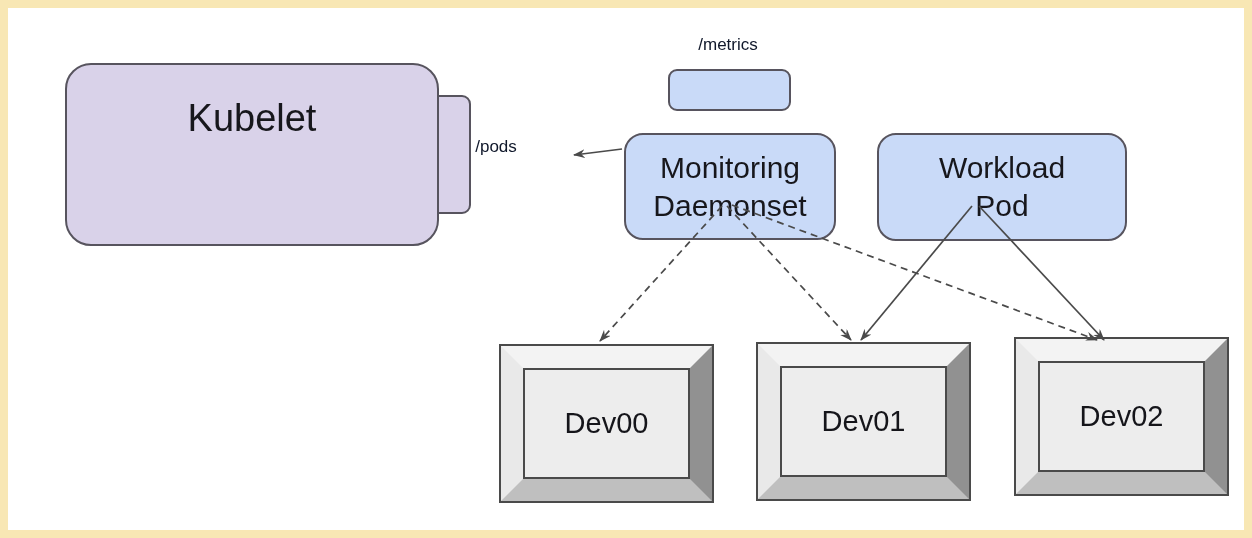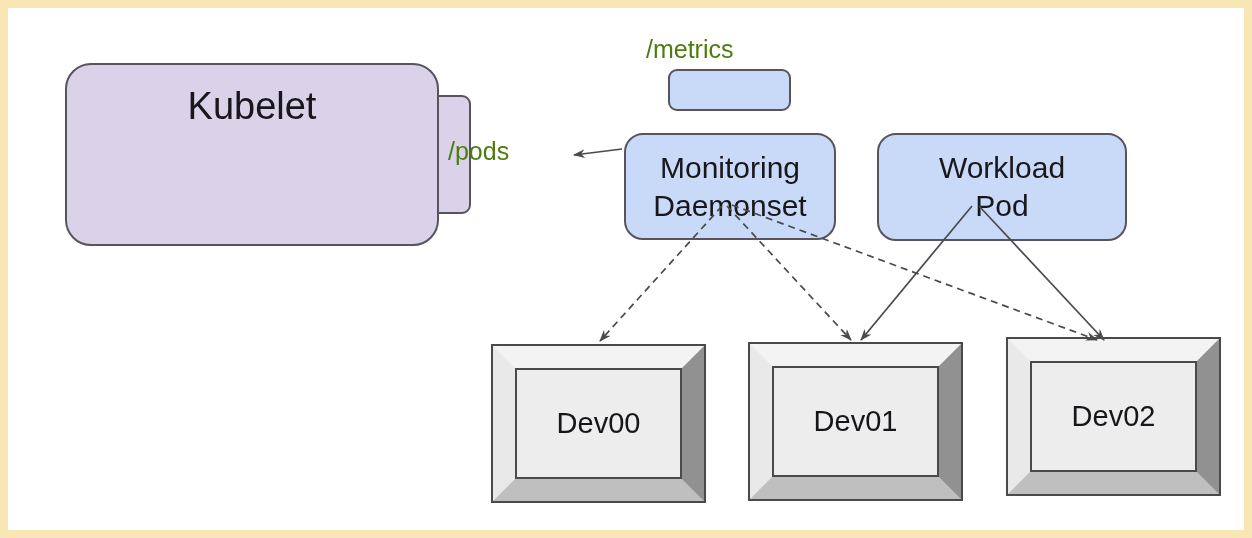--- a/index.html
+++ b/index.html
@@ -20,51 +20,53 @@
 
   .node {
     position: absolute; box-sizing: border-box;
     border: 2px solid var(--node-border, #57545e);
     display: flex; align-items: center; justify-content: center;
     text-align: center;
   }
   .kubelet {
     left: 57px; top: 55px; width: 374px; height: 183px;
     border-radius: 26px; background: var(--purple, #d9d2e9);
-    z-index: 3; align-items: flex-start; padding-top: 20px;
+    z-index: 3; align-items: flex-start; padding-top: 32px;
     font-size: 38px;
   }
   .kubelet-tab {
     left: 420px; top: 87px; width: 43px; height: 119px;
     border-radius: 9px; background: var(--purple, #d9d2e9); z-index: 2;
   }
   .metrics-tab {
     left: 660px; top: 61px; width: 123px; height: 42px;
     border-radius: 9px; background: var(--blue, #c9daf8); z-index: 2;
   }
   .monitoring, .workload {
     border-radius: 19px; background: var(--blue, #c9daf8); z-index: 3;
     font-size: 30px; line-height: 38px; white-space: pre-line; margin-top: 36px;
   }
   .monitoring { left: 616px; top: 89px; width: 212px; height: 107px; }
   .workload  { left: 869px; top: 89px; width: 250px; height: 108px; }
 
   .float-label {
-    position: absolute; z-index: 4; font-size: 25px; color: #4d7c0f;
+    position: absolute; z-index: 4; font-size: 17px; color: #0f172a;
+    text-align: center;
   }
   .metrics-label { left: 638px; top: 27px; width: 164px; }
   .pods-label   { left: 440px; top: 129px; width: 96px; }
 
   .dev {
     position: absolute; width: 211px; height: 155px; box-sizing: border-box;
     border: 22px solid;
     border-color: #f3f3f3 var(--device-bevel-dark, #919191) #bfbfbf #e9e9e9;
     outline: 2px solid var(--line, #4a4a4a);
     background: var(--device-face, #ededed);
     z-index: 3;
+    margin-left: 8px;
   }
   .dev-inner {
     width: 100%; height: 100%; box-sizing: border-box;
     border: 2px solid var(--line, #4a4a4a);
     background: var(--device-face, #ededed);
     display: flex; align-items: center; justify-content: center;
     font-size: 29px; color: #15151a;
   }
   .dev00 { left: 485px; top: 338px; }
   .dev01 { left: 742px; top: 336px; }

